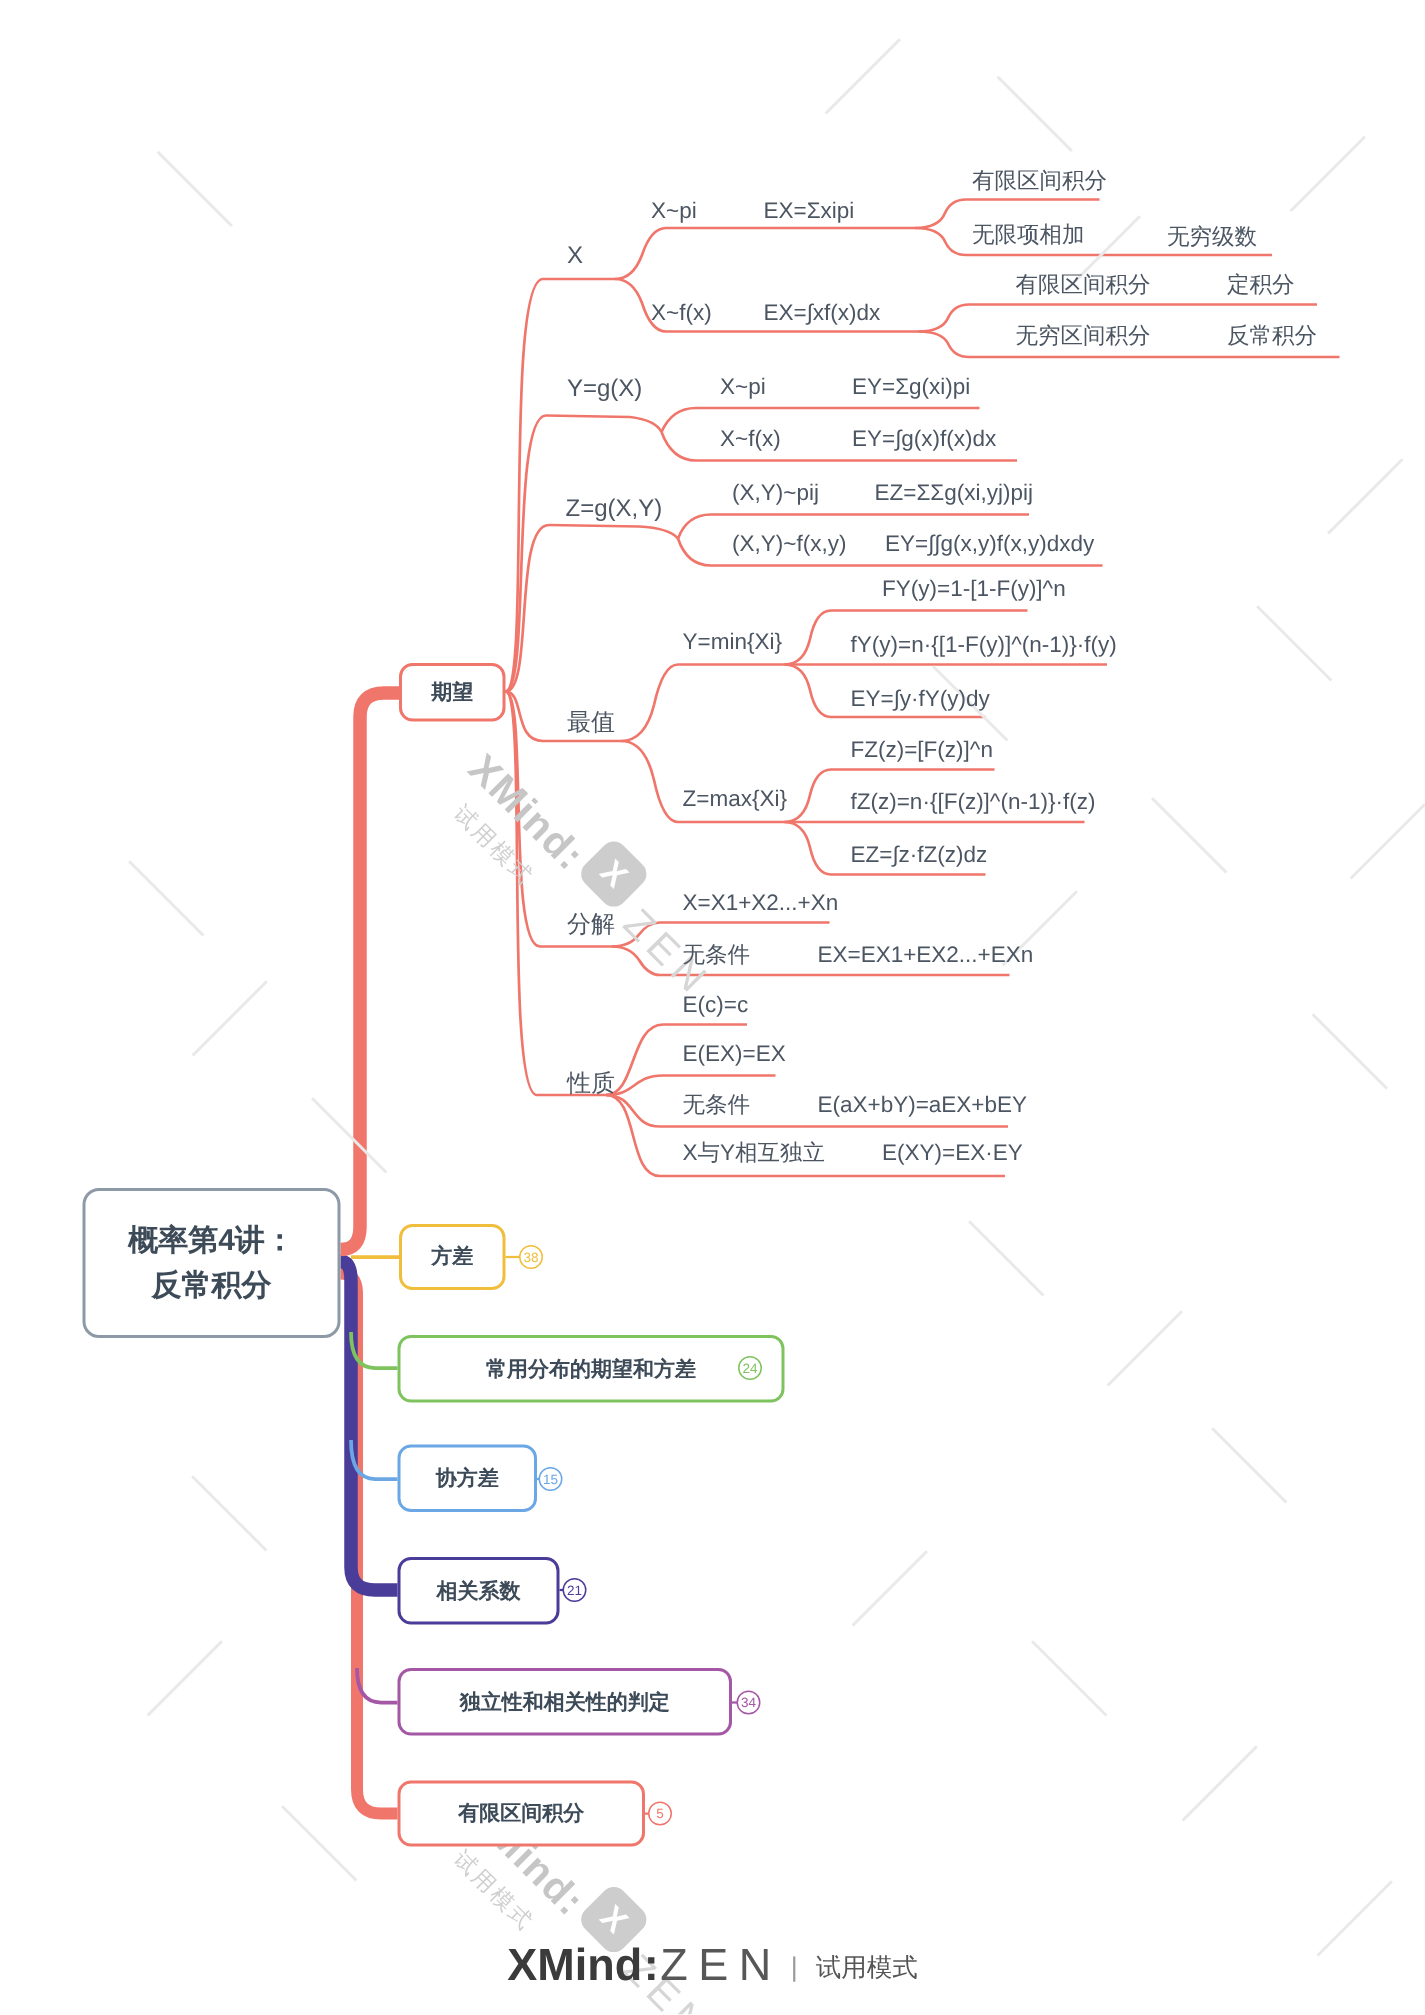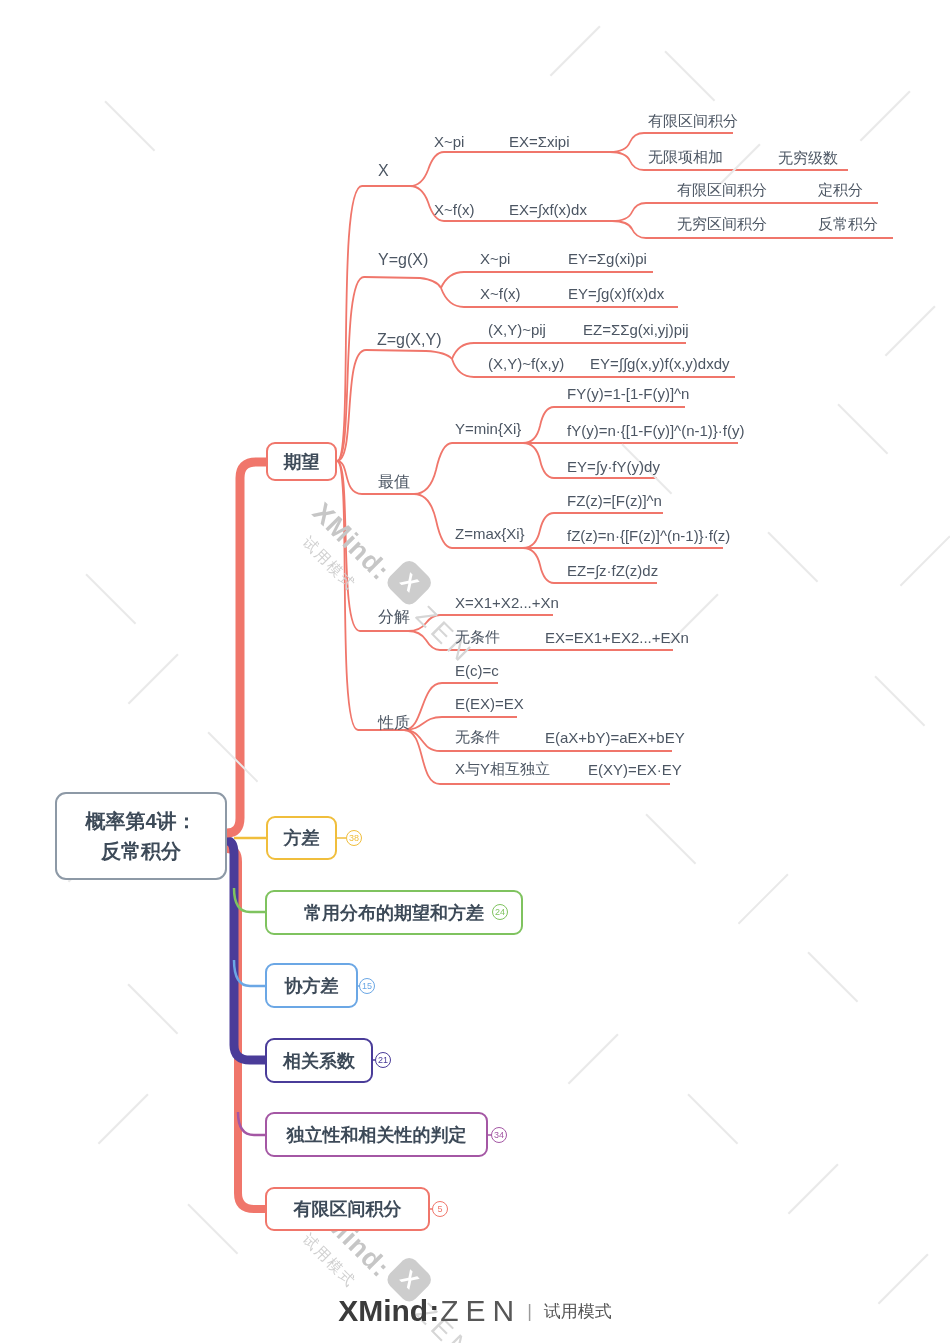--- a/index.html
+++ b/index.html
@@ -3,21 +3,21 @@
 <meta charset="utf-8">
 <style>
   html,body{margin:0;padding:0;background:#ffffff;}
   .canvas{position:relative;width:950px;height:1343px;background:#ffffff;overflow:hidden;
           font-family:"Liberation Sans","DejaVu Sans",sans-serif;}
   svg.lines{position:absolute;left:0;top:0;width:950px;height:1343px;pointer-events:none;}
   .lbl{position:absolute;transform:translateY(-50%);white-space:nowrap;font-size:15px;color:#4C5663;z-index:3;}
   .lbl.lv1{font-size:16px;}
   .node{position:absolute;background:#fff;border:2px solid #F0766B;border-radius:9px;
         display:flex;align-items:center;justify-content:center;font-weight:bold;
-        color:#3D4A58;font-size:18px;z-index:4;box-sizing:border-box;white-space:nowrap;}
+        color:#3D4A58;font-size:14px;z-index:4;box-sizing:border-box;white-space:nowrap;}
   .root{border-color:#8D99A6;border-radius:11px;font-size:20px;line-height:30px;text-align:center;flex-direction:column;}
   .badge{position:absolute;width:16px;height:16px;border-radius:50%;border:1.5px solid;background:#fff;
          font-size:9px;display:flex;align-items:center;justify-content:center;z-index:4;box-sizing:border-box;}
   
   .stroke{position:absolute;width:70px;height:1.5px;background:#e9e9e9;z-index:1;}
   .wm{position:absolute;transform:rotate(45deg);transform-origin:0 0;z-index:1;color:#c9c9c9;}
   .wm-row{display:flex;align-items:center;}
   .wm-brand{font-size:27px;font-weight:bold;color:#c6c6c6;letter-spacing:1px;}
   .wm-zen{font-size:27px;color:#d6d6d6;letter-spacing:5px;margin-left:6px;}
   .wm-logo{width:36px;height:36px;border-radius:9px;background:#cdcdcd;display:flex;align-items:center;
@@ -141,21 +141,21 @@
     </g>
 
     <path d="M337 838 L346 838" stroke="#F0BE3C" stroke-width="1.5" fill="none"></path>
     <path d="M487 912 L493 912" stroke="#7FC35F" stroke-width="1.5" fill="none"></path>
     <path d="M358 986 L360 986" stroke="#6BA7E5" stroke-width="1.5" fill="none"></path>
     <path d="M373 1060 L376 1060" stroke="#4A3C99" stroke-width="1.5" fill="none"></path>
     <path d="M488 1135 L492 1135" stroke="#A457A4" stroke-width="1.5" fill="none"></path>
     <path d="M430 1209 L433 1209" stroke="#F0766B" stroke-width="1.5" fill="none"></path>
   </svg>
 
-  <div class="node root" style="left:55px;top:792px;width:172px;height:88px">
+  <div class="node root" style="left:55px;top:792px;width:172px;height:100px">
     <span>概率第4讲：</span>
     <span>反常积分</span>
   </div>
   <div class="node" style="left:266px;top:442px;width:71px;height:39px;border-color:#F0766B">
       <span>期望</span>
     </div>
   <div class="node" style="left:266px;top:816px;width:71px;height:44px;border-color:#F0BE3C">
       <span>方差</span>
     </div>
   <div class="node" style="left:265px;top:890px;width:258px;height:45px;border-color:#7FC35F">
@@ -201,21 +201,21 @@
   <div class="lbl" style="left:568px;top:293px">EY=∫g(x)f(x)dx</div>
 
   <div class="lbl lv1" style="left:377px;top:340px">Z=g(X,Y)</div>
   <div class="lbl" style="left:488px;top:329px">(X,Y)~pij</div>
   <div class="lbl" style="left:583px;top:329px">EZ=ΣΣg(xi,yj)pij</div>
   <div class="lbl" style="left:488px;top:363px">(X,Y)~f(x,y)</div>
   <div class="lbl" style="left:590px;top:363px">EY=∫∫g(x,y)f(x,y)dxdy</div>
 
   <div class="lbl lv1" style="left:378px;top:482px">最值</div>
   <div class="lbl" style="left:455px;top:428px">Y=min{Xi}</div>
-  <div class="lbl" style="left:567px;top:393px">FY(y)=1-[1-F(y)]^n</div>
+  <div class="lbl" style="left:588px;top:393px">FY(y)=1-[1-F(y)]^n</div>
   <div class="lbl" style="left:567px;top:430px">fY(y)=n·{[1-F(y)]^(n-1)}·f(y)</div>
   <div class="lbl" style="left:567px;top:466px">EY=∫y·fY(y)dy</div>
   <div class="lbl" style="left:455px;top:533px">Z=max{Xi}</div>
   <div class="lbl" style="left:567px;top:500px">FZ(z)=[F(z)]^n</div>
   <div class="lbl" style="left:567px;top:535px">fZ(z)=n·{[F(z)]^(n-1)}·f(z)</div>
   <div class="lbl" style="left:567px;top:570px">EZ=∫z·fZ(z)dz</div>
 
   <div class="lbl lv1" style="left:378px;top:617px">分解</div>
   <div class="lbl" style="left:455px;top:602px">X=X1+X2...+Xn</div>
   <div class="lbl" style="left:455px;top:637px">无条件</div>

